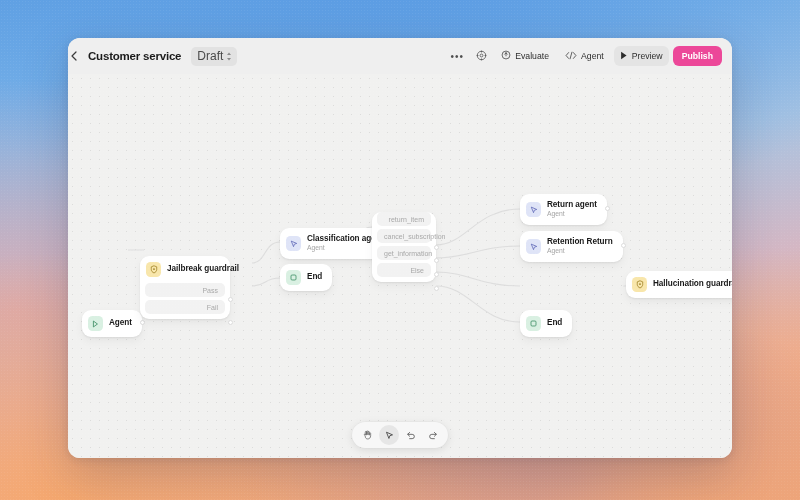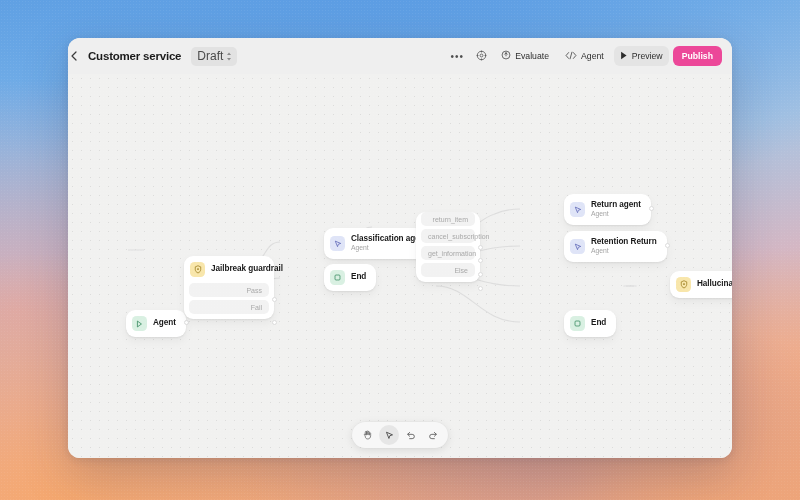--- a/index.html
+++ b/index.html
@@ -123,21 +123,20 @@
   #edges { position: absolute; inset: 0; width: 100%; height: 100%; }
 
   
   .node {
     position: absolute;
     background: #ffffff;
     border-radius: 9px;
     box-shadow: 0 1px 2px rgba(0,0,0,0.07), 0 4px 10px rgba(0,0,0,0.05);
     cursor: pointer;
     user-select: none;
-    margin-left: 44px;
   }
   .node-head {
     display: flex; align-items: center; gap: 6px;
     padding: 6px 10px 6px 6px;
   }
   .chip {
     width: 15px; height: 15px;
     border-radius: 4.5px;
     flex: 0 0 15px;
     display: flex; align-items: center; justify-content: center;

